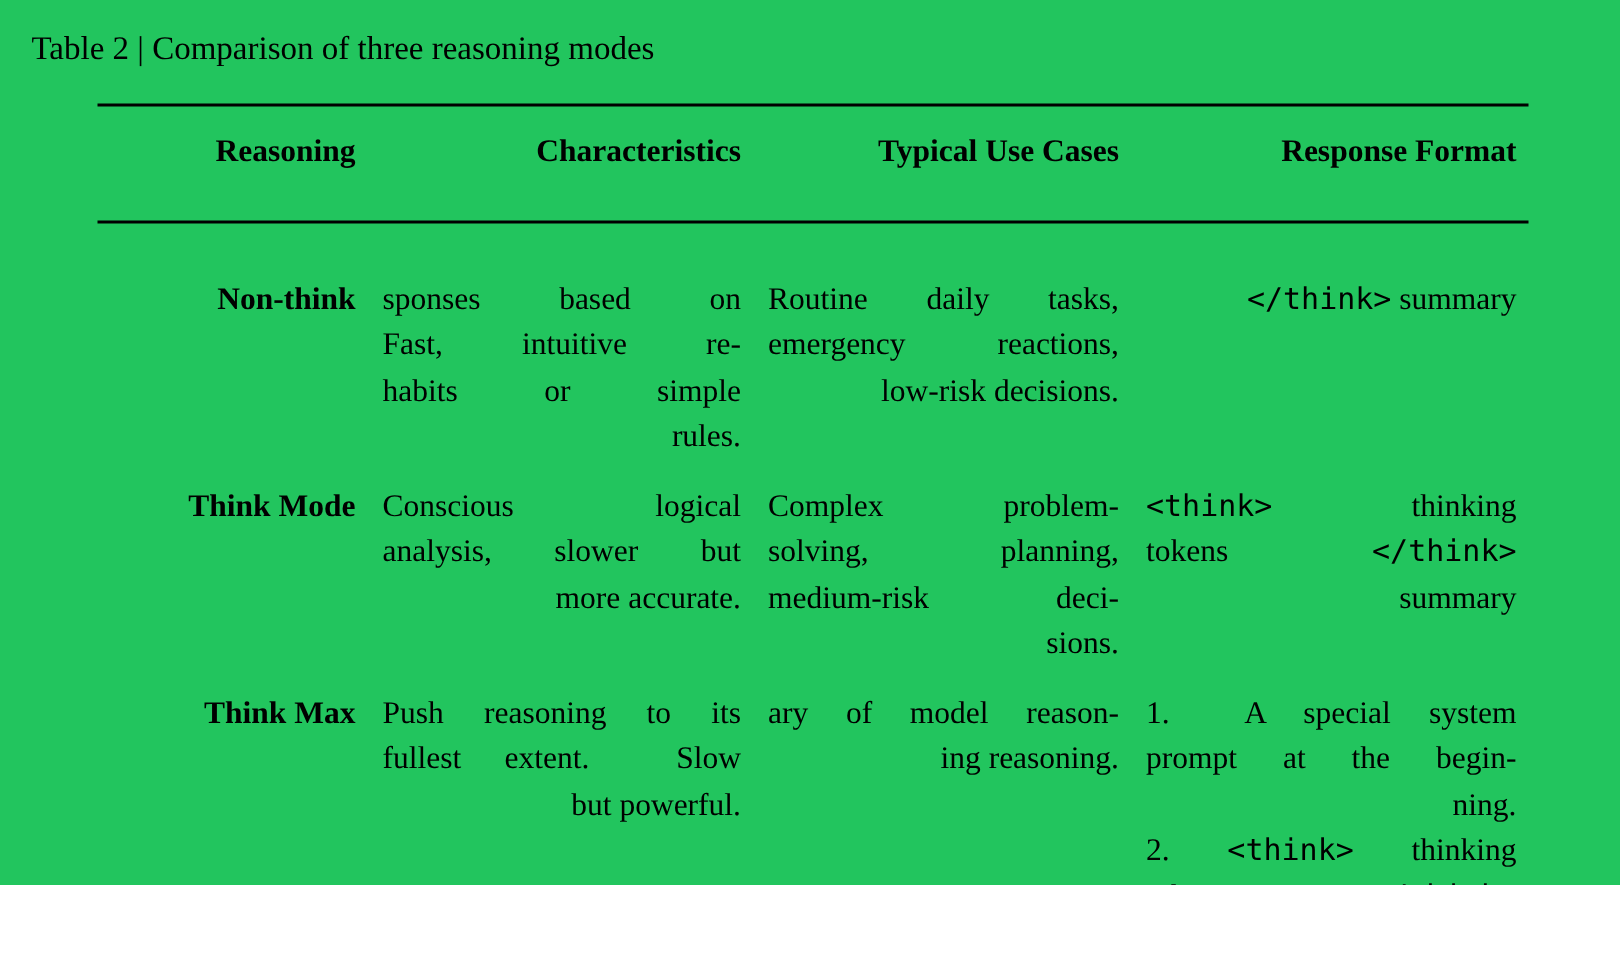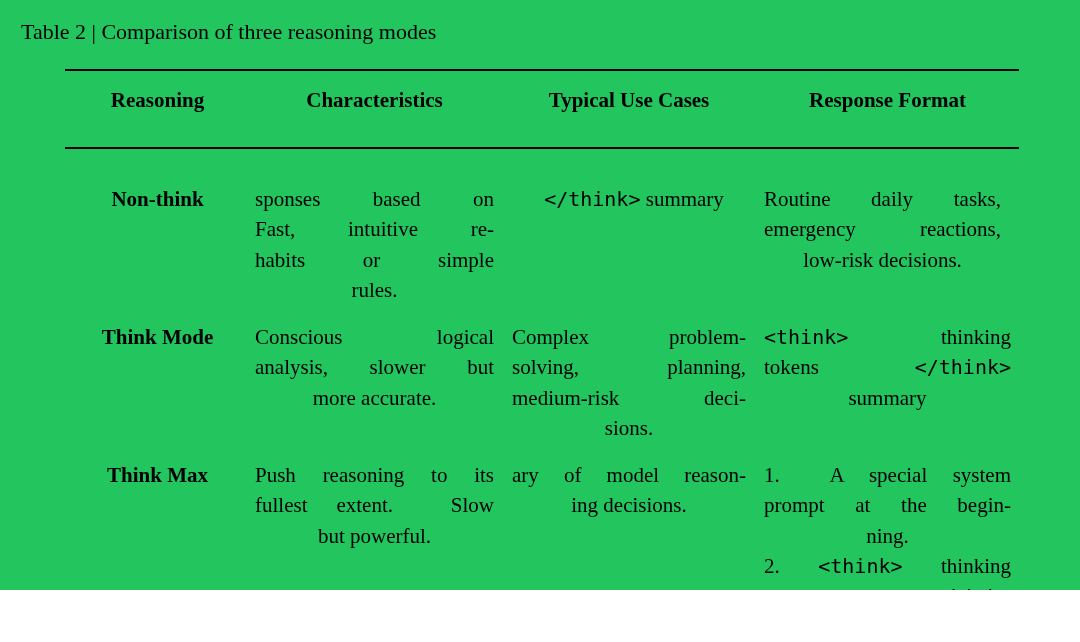--- a/index.html
+++ b/index.html
@@ -39,21 +39,21 @@
     padding-right: 18px;
     font-size: 21px;
     line-height: 30.5px;
   }
   .cell.c0 { padding-left: 13px; font-weight: bold; }
   .cell.c3 { padding-right: 8px; }
   .header-row { padding-top: 14px; height: 76px; }
   .header-row .cell { font-weight: bold; }
   .body-row.first { padding-top: 11px; margin-top: 24px; }
   .body-row { padding-top: 16px; }
-  .line { text-align: center; }
+  .line { text-align: right; }
   .line.just { text-align: justify; text-align-last: justify; }
   .mono {
     font-family: "DejaVu Sans Mono", "Liberation Mono", monospace;
     font-size: 20px;
   }
 </style>
 </head>
 <body>
 
 <div class="page">
@@ -82,27 +82,27 @@
         <div class="grid body-row first">
           <div class="cell c0">
             <div class="line">Non-think</div>
           </div>
           <div class="cell c1">
             <div class="line just"><span class="plain">sponses based on</span></div>
             <div class="line just"><span class="plain">Fast, intuitive re-</span></div>
             <div class="line just"><span class="plain">habits or simple</span></div>
             <div class="line"><span class="plain">rules.</span></div>
           </div>
-          <div class="cell c3">
-            <div class="line"><span class="mono">&lt;/think&gt;</span><span class="plain"> summary</span></div>
-          </div>
           <div class="cell c2">
             <div class="line just"><span class="plain">Routine daily tasks,</span></div>
             <div class="line just"><span class="plain">emergency reactions,</span></div>
             <div class="line"><span class="plain">low-risk decisions.</span></div>
+          </div>
+          <div class="cell c3">
+            <div class="line"><span class="mono">&lt;/think&gt;</span><span class="plain"> summary</span></div>
           </div>
         </div>
         <div class="grid body-row">
           <div class="cell c0">
             <div class="line">Think Mode</div>
           </div>
           <div class="cell c1">
             <div class="line just"><span class="plain">Conscious logical</span></div>
             <div class="line just"><span class="plain">analysis, slower but</span></div>
             <div class="line"><span class="plain">more accurate.</span></div>
@@ -123,21 +123,21 @@
           <div class="cell c0">
             <div class="line">Think Max</div>
           </div>
           <div class="cell c1">
             <div class="line just"><span class="plain">Push reasoning to its</span></div>
             <div class="line just"><span class="plain">fullest extent.&nbsp; Slow</span></div>
             <div class="line"><span class="plain">but powerful.</span></div>
           </div>
           <div class="cell c2">
             <div class="line just"><span class="plain">ary of model reason-</span></div>
-            <div class="line"><span class="plain">ing decisions.</span></div>
+            <div class="line"><span class="plain">ing reasoning.</span></div>
           </div>
           <div class="cell c3">
             <div class="line just"><span class="plain">1.&nbsp; A special system</span></div>
             <div class="line just"><span class="plain">prompt at the begin-</span></div>
             <div class="line"><span class="plain">ning.</span></div>
             <div class="line just"><span class="plain">2. </span><span class="mono">&lt;think&gt;</span><span class="plain"> thinking</span></div>
             <div class="line just"><span class="plain">tokens </span><span class="mono">&lt;/think&gt;</span></div>
             <div class="line"><span class="plain">summary</span></div>
           </div>
         </div>

